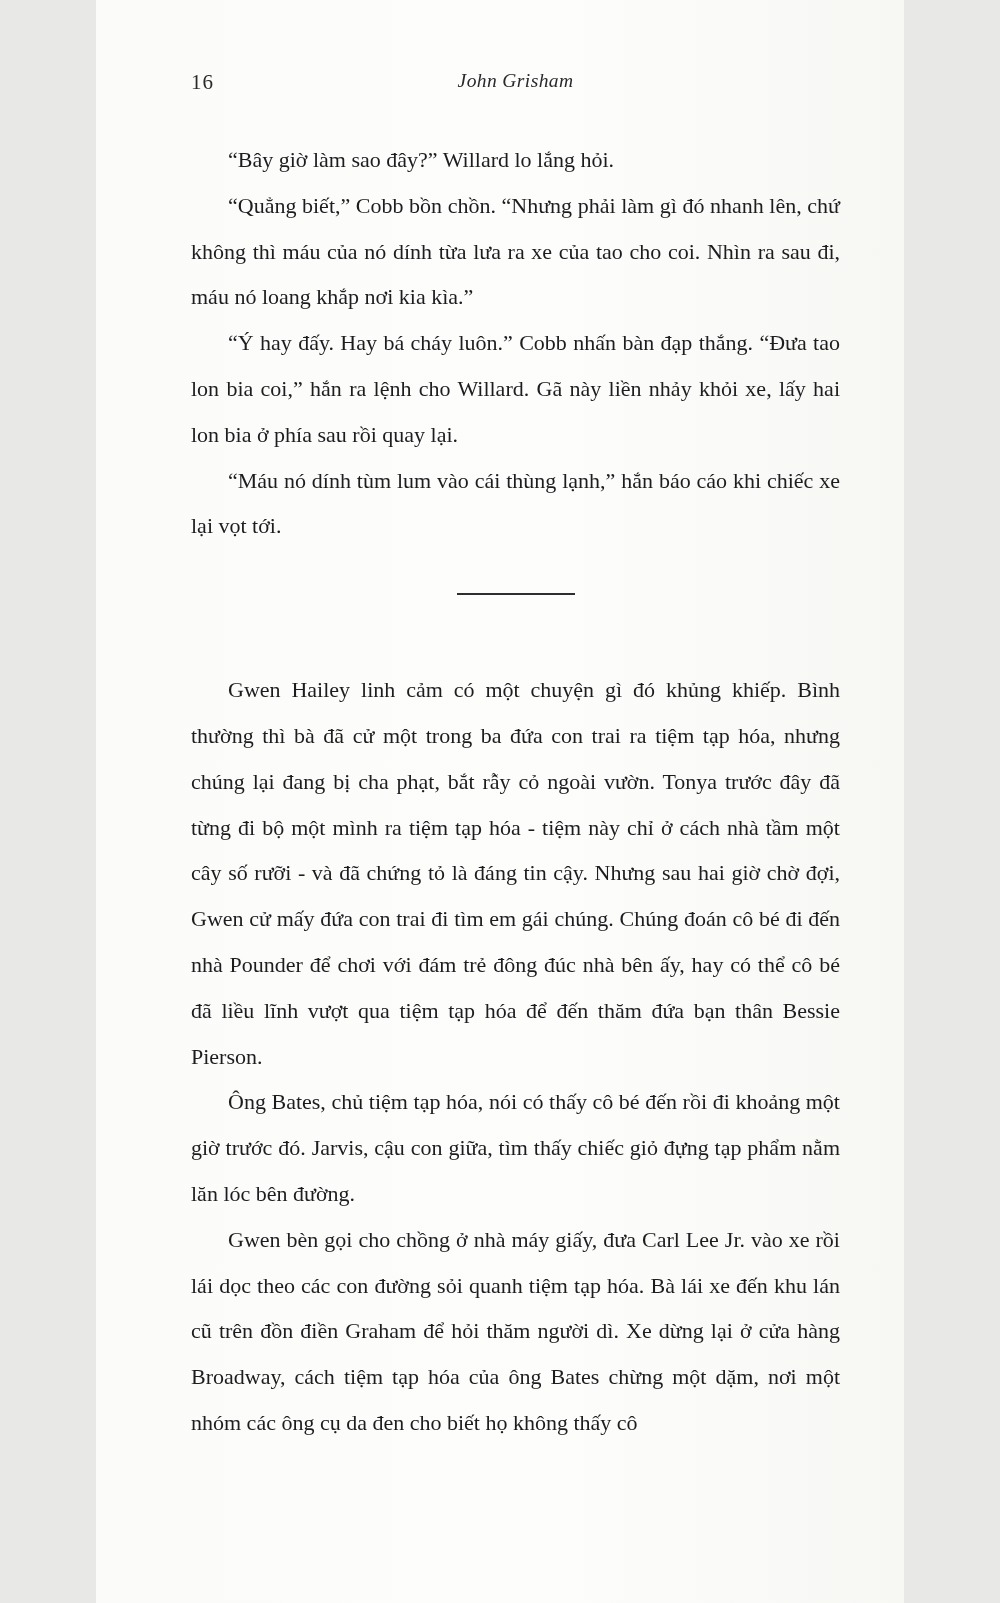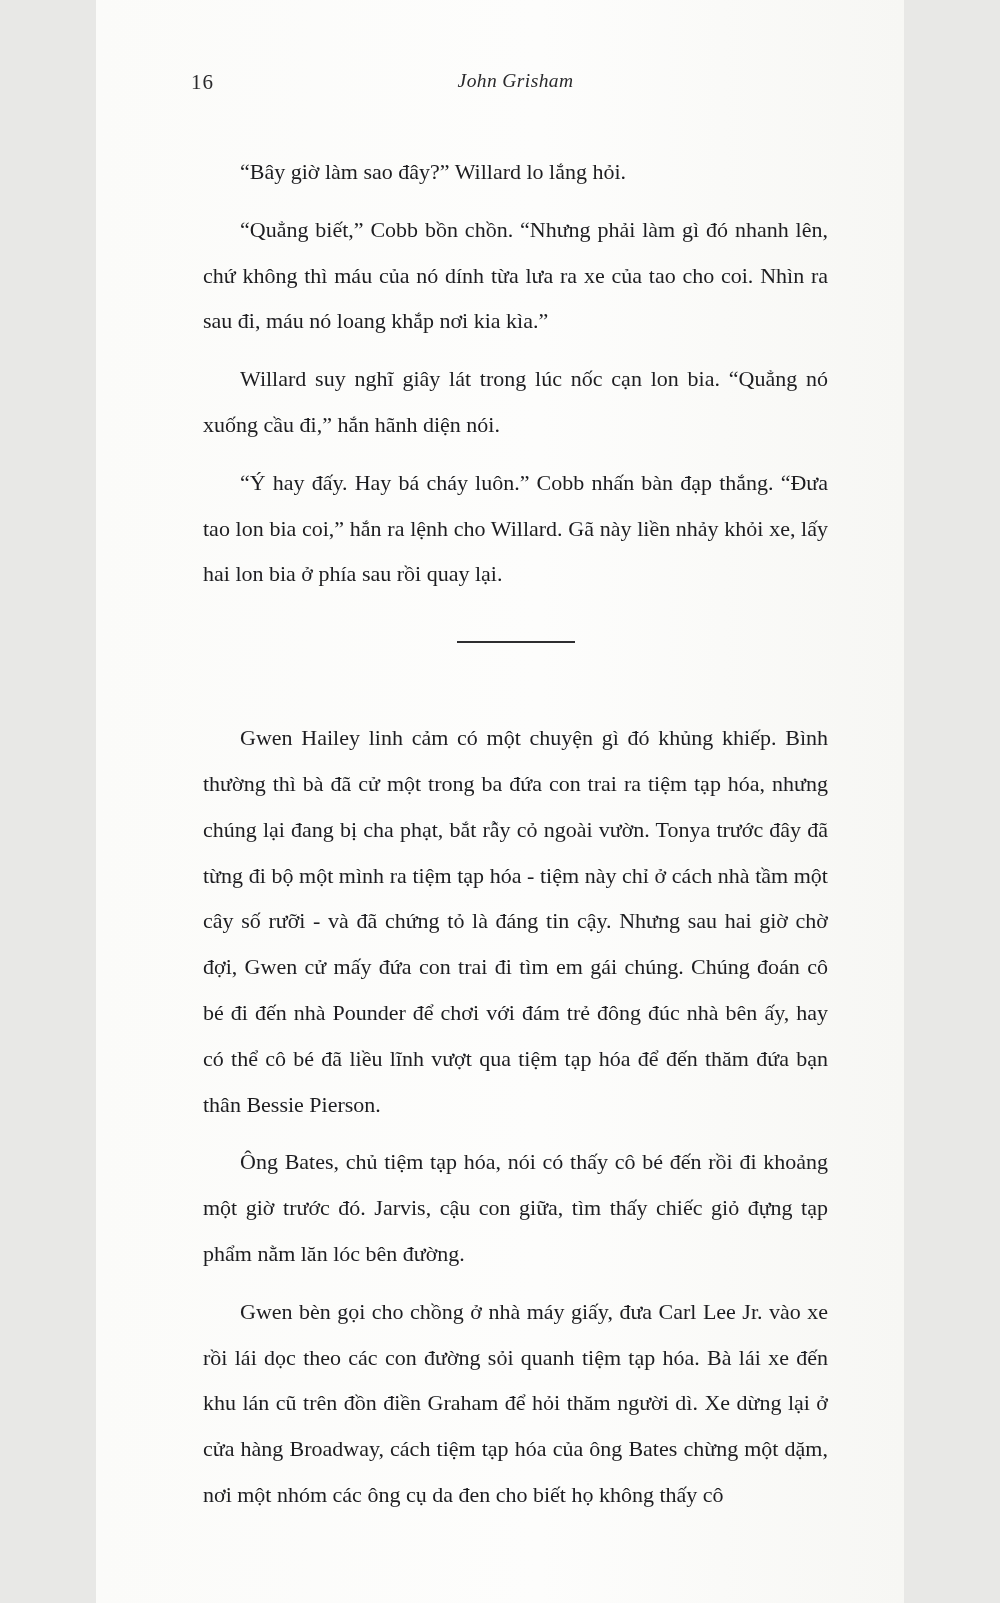--- a/index.html
+++ b/index.html
@@ -49,21 +49,21 @@
     position: absolute;
     top: 137px;
     left: 95px;
     right: 64px;
     font-size: 22px;
     line-height: 45.8px;
     text-align: justify;
     color: #1d1d20;
   }
   .para {
-    margin: 12px;
+    margin: 0;
     text-indent: 37px;
   }
   .section-divider {
     width: 118px;
     height: 0;
     border: none;
     border-top: 2px solid #2e2e30;
     margin: 44px auto 72px auto;
   }
 </style>
@@ -74,22 +74,22 @@
 
   <header class="page-header">
     <span class="page-number">16</span>
     <span class="running-header">John Grisham</span>
   </header>
 
   <main class="body-text">
 
     <p class="para">“Bây giờ làm sao đây?” Willard lo lắng hỏi.</p>
     <p class="para">“Quẳng biết,” Cobb bồn chồn. “Nhưng phải làm gì đó nhanh lên, chứ không thì máu của nó dính từa lưa ra xe của tao cho coi. Nhìn ra sau đi, máu nó loang khắp nơi kia kìa.”</p>
-    <p class="para">Willard suy nghĩ giây lát trong lúc nốc cạn lon bia. “Quẳng nó xuống cầu đi,” hắn hãnh diện nói.</p>
     <p class="para">“Ý hay đấy. Hay bá cháy luôn.” Cobb nhấn bàn đạp thắng. “Đưa tao lon bia coi,” hắn ra lệnh cho Willard. Gã này liền nhảy khỏi xe, lấy hai lon bia ở phía sau rồi quay lại.</p>
+    <p class="para">“Máu nó dính tùm lum vào cái thùng lạnh,” hắn báo cáo khi chiếc xe lại vọt tới.</p>
 
     <div class="section-divider"></div>
 
     <p class="para">Gwen Hailey linh cảm có một chuyện gì đó khủng khiếp. Bình thường thì bà đã cử một trong ba đứa con trai ra tiệm tạp hóa, nhưng chúng lại đang bị cha phạt, bắt rẫy cỏ ngoài vườn. Tonya trước đây đã từng đi bộ một mình ra tiệm tạp hóa - tiệm này chỉ ở cách nhà tầm một cây số rưỡi - và đã chứng tỏ là đáng tin cậy. Nhưng sau hai giờ chờ đợi, Gwen cử mấy đứa con trai đi tìm em gái chúng. Chúng đoán cô bé đi đến nhà Pounder để chơi với đám trẻ đông đúc nhà bên ấy, hay có thể cô bé đã liều lĩnh vượt qua tiệm tạp hóa để đến thăm đứa bạn thân Bessie Pierson.</p>
     <p class="para">Ông Bates, chủ tiệm tạp hóa, nói có thấy cô bé đến rồi đi khoảng một giờ trước đó. Jarvis, cậu con giữa, tìm thấy chiếc giỏ đựng tạp phẩm nằm lăn lóc bên đường.</p>
     <p class="para">Gwen bèn gọi cho chồng ở nhà máy giấy, đưa Carl Lee Jr. vào xe rồi lái dọc theo các con đường sỏi quanh tiệm tạp hóa. Bà lái xe đến khu lán cũ trên đồn điền Graham để hỏi thăm người dì. Xe dừng lại ở cửa hàng Broadway, cách tiệm tạp hóa của ông Bates chừng một dặm, nơi một nhóm các ông cụ da đen cho biết họ không thấy cô</p>
 
   </main>
 
 </div>

